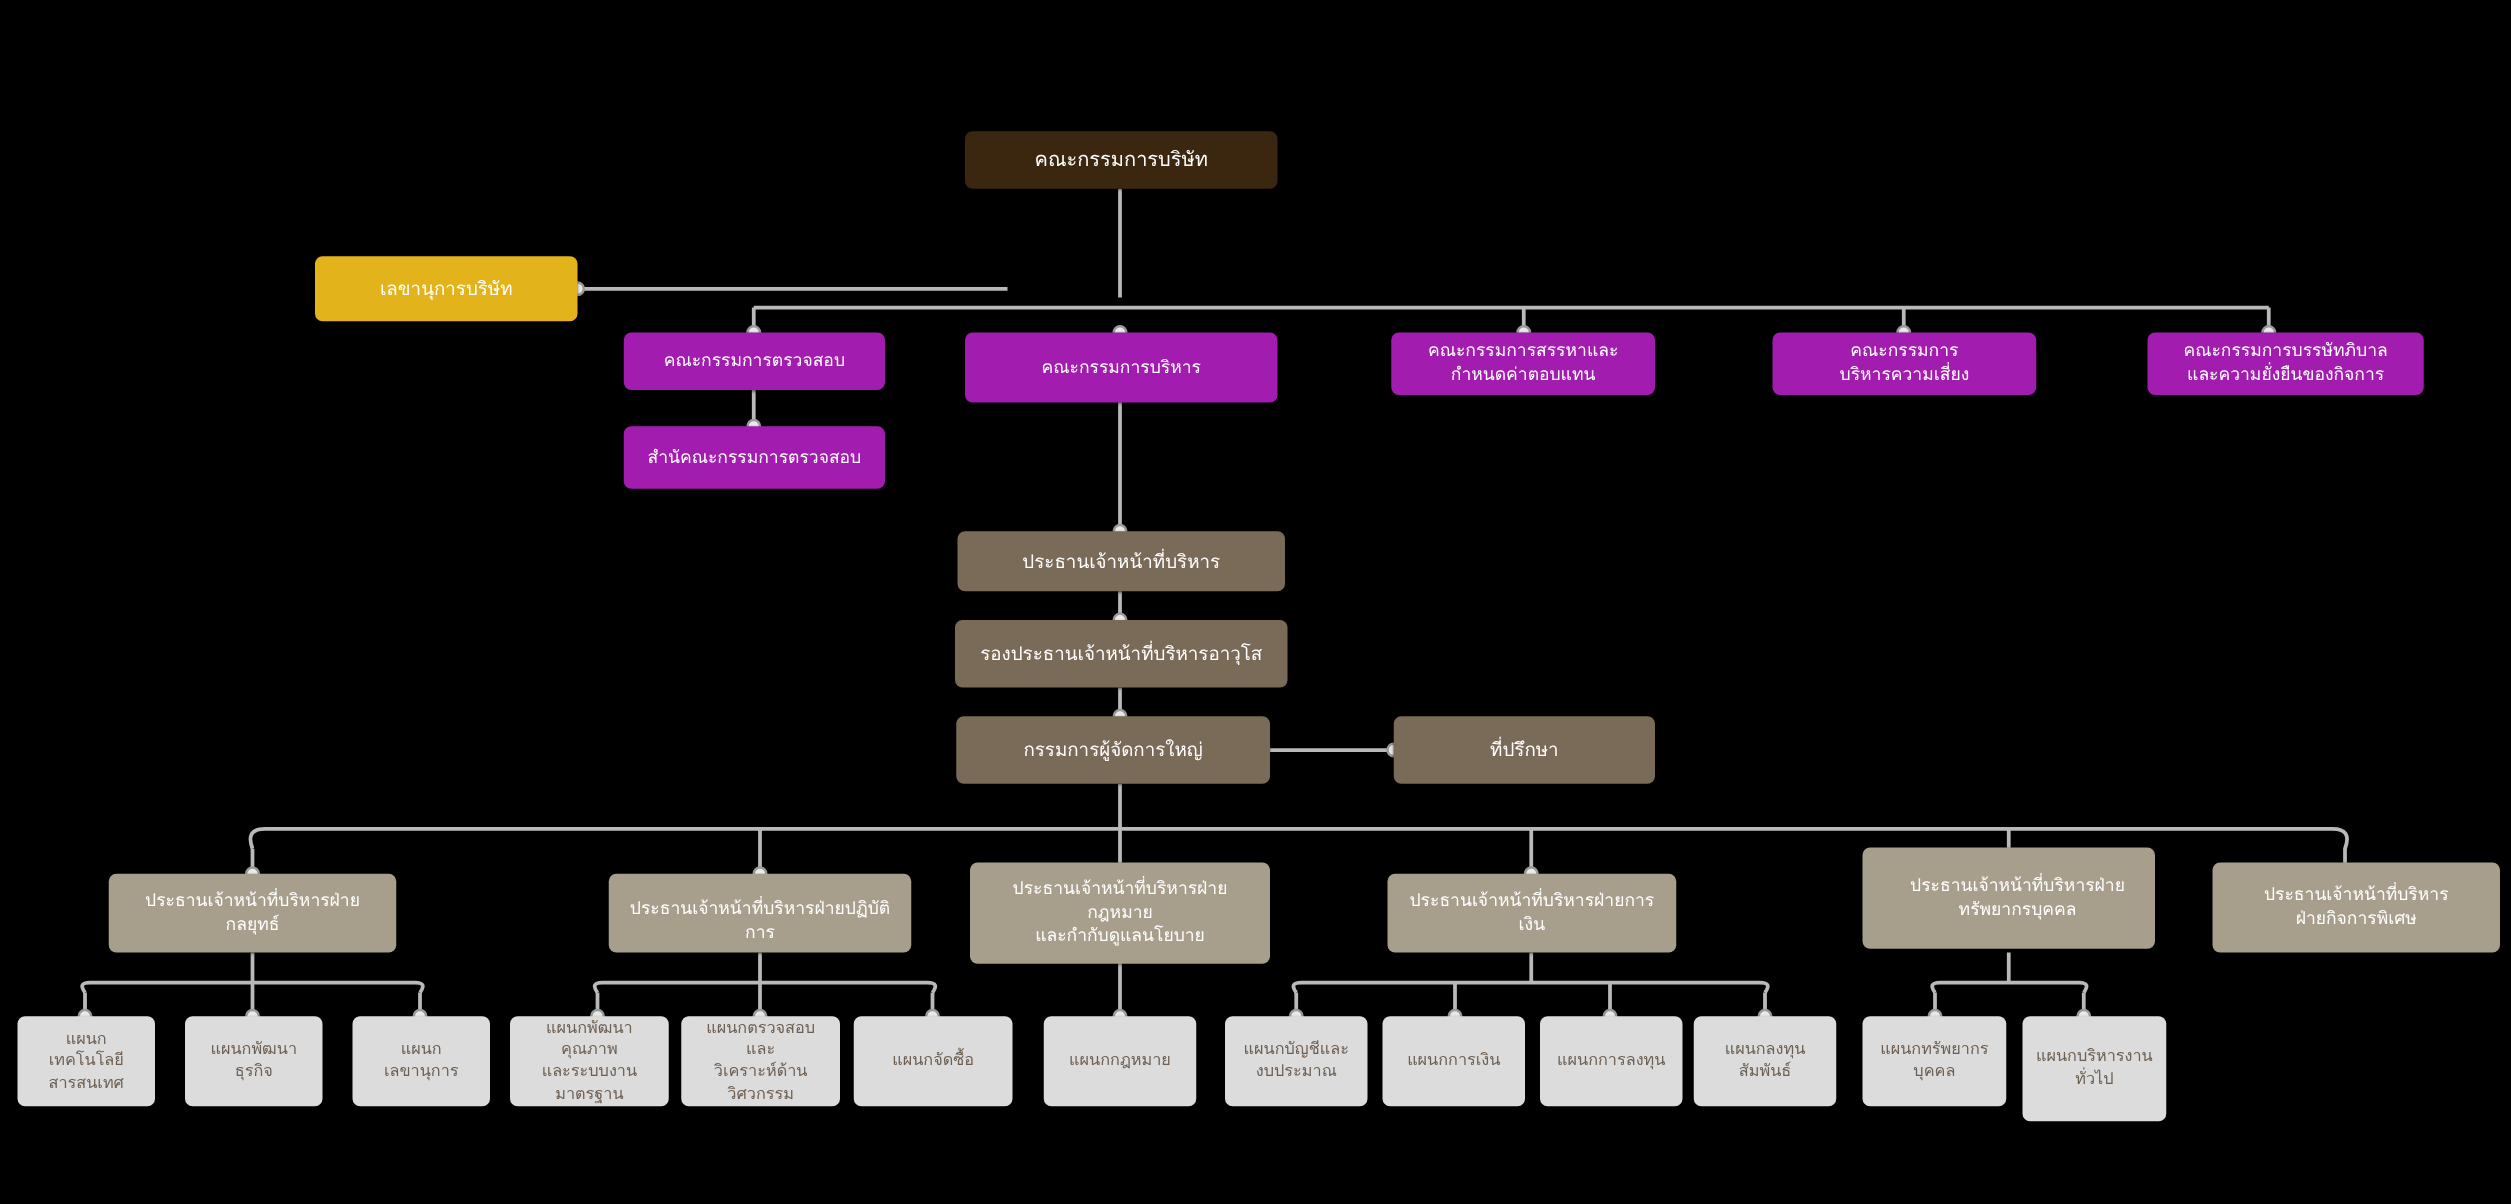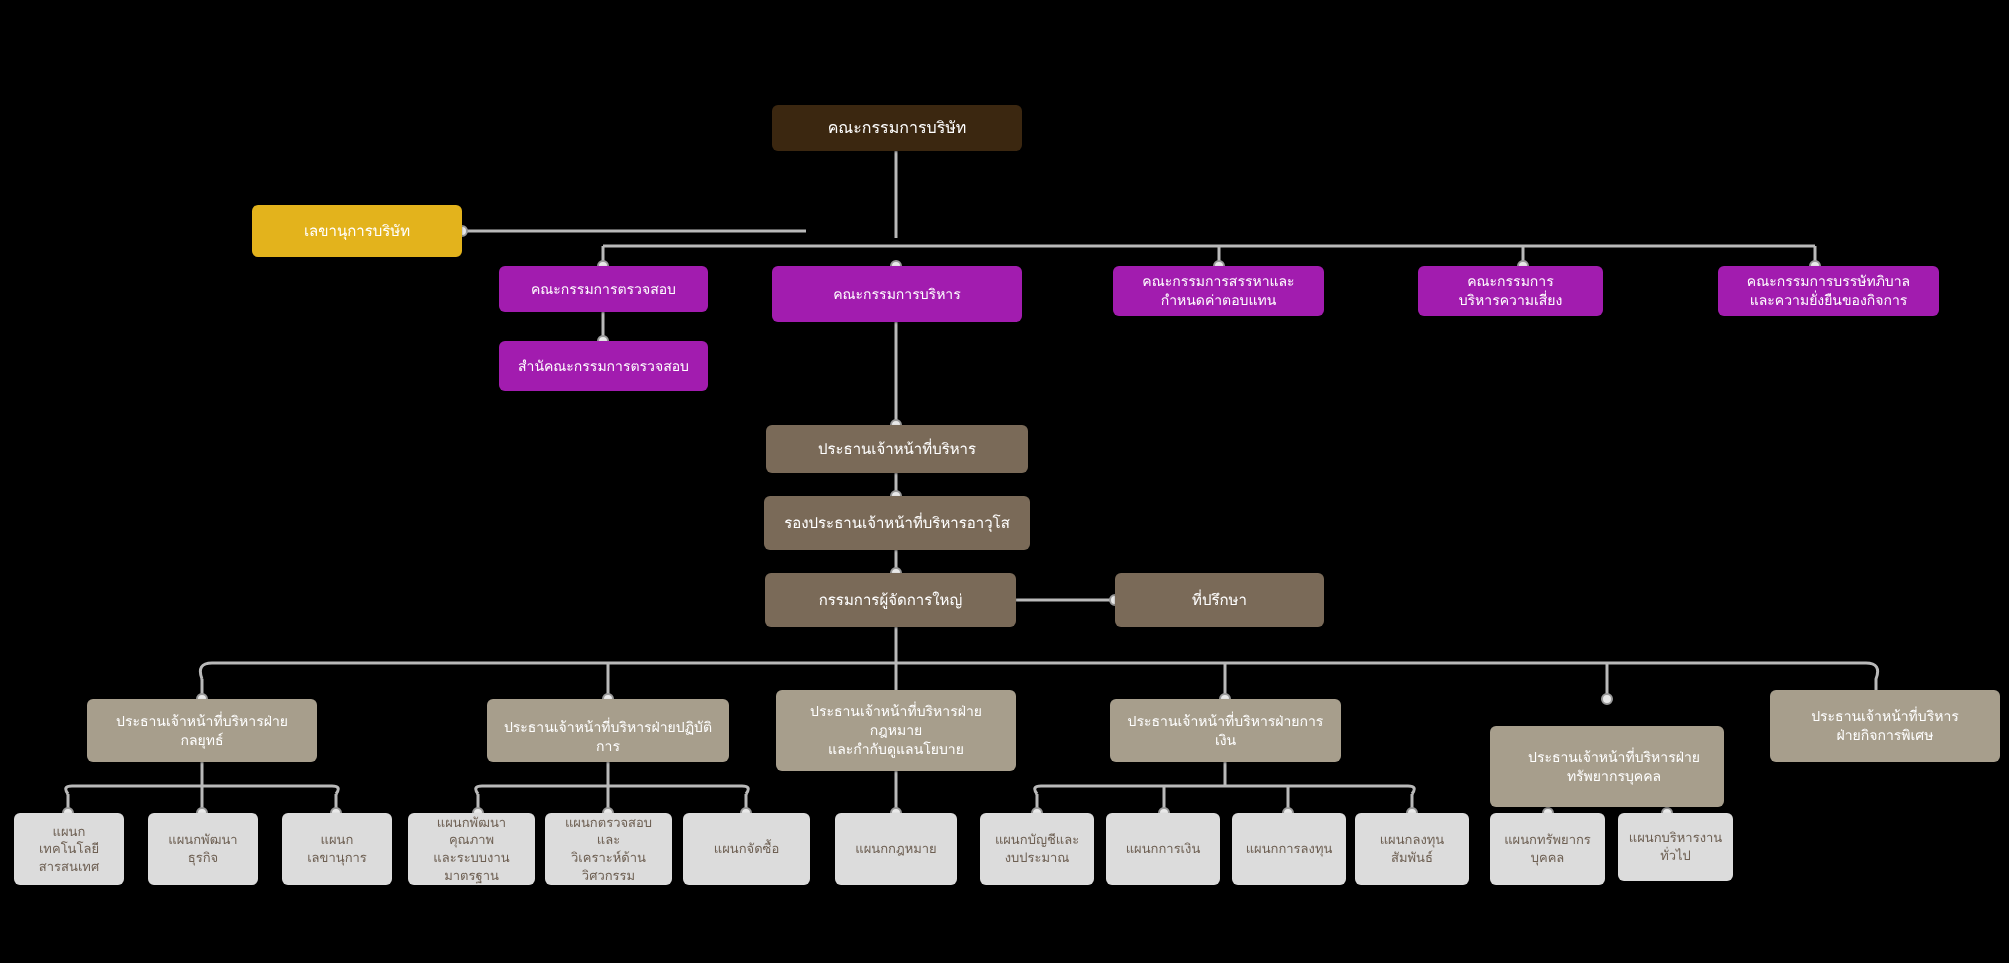--- a/index.html
+++ b/index.html
@@ -142,21 +142,21 @@
   </div>
 
   <div class="node lvl-comm" style="left:772px;top:266px;width:250px;height:56px;">
     <span>คณะกรรมการบริหาร</span>
   </div>
 
   <div class="node lvl-comm" style="left:1113px;top:266px;width:211px;height:50px;">
     <span>คณะกรรมการสรรหาและ<br>กำหนดค่าตอบแทน</span>
   </div>
 
-  <div class="node lvl-comm" style="left:1418px;top:266px;width:185px;height:50px;">
+  <div class="node lvl-comm" style="left:1418px;top:266px;width:211px;height:50px;">
     <span>คณะกรรมการ<br>บริหารความเสี่ยง</span>
   </div>
 
   <div class="node lvl-comm" style="left:1718px;top:266px;width:221px;height:50px;">
     <span>คณะกรรมการบรรษัทภิบาล<br>และความยั่งยืนของกิจการ</span>
   </div>
 
   <div class="node lvl-exec" style="left:766px;top:425px;width:262px;height:48px;">
     <span>ประธานเจ้าหน้าที่บริหาร</span>
   </div>
@@ -178,21 +178,21 @@
   </div>
   <div class="node lvl-cxo" style="left:487px;top:699px;width:242px;height:63px;align-items:flex-end;">
     <span>ประธานเจ้าหน้าที่บริหารฝ่ายปฏิบัติการ</span>
   </div>
   <div class="node lvl-cxo" style="left:776px;top:690px;width:240px;height:81px;">
     <span>ประธานเจ้าหน้าที่บริหารฝ่ายกฎหมาย<br>และกำกับดูแลนโยบาย</span>
   </div>
   <div class="node lvl-cxo" style="left:1110px;top:699px;width:231px;height:63px;">
     <span>ประธานเจ้าหน้าที่บริหารฝ่ายการเงิน</span>
   </div>
-  <div class="node lvl-cxo" style="left:1490px;top:726px;width:234px;height:81px;padding-left:24px;">
+  <div class="node lvl-cxo" style="left:1490px;top:678px;width:234px;height:81px;padding-left:24px;">
     <span>ประธานเจ้าหน้าที่บริหารฝ่าย<br>ทรัพยากรบุคคล</span>
   </div>
   <div class="node lvl-cxo" style="left:1770px;top:690px;width:230px;height:72px;">
     <span>ประธานเจ้าหน้าที่บริหาร<br>ฝ่ายกิจการพิเศษ</span>
   </div>
 
   <div class="node lvl-dept" style="left:14px;top:813px;width:110px;height:72px;">
     <span>แผนกเทคโนโลยี<br>สารสนเทศ</span>
   </div>
   <div class="node lvl-dept" style="left:148px;top:813px;width:110px;height:72px;">
@@ -225,17 +225,17 @@
   <div class="node lvl-dept" style="left:1232px;top:813px;width:114px;height:72px;">
     <span>แผนกการลงทุน</span>
   </div>
   <div class="node lvl-dept" style="left:1355px;top:813px;width:114px;height:72px;">
     <span>แผนกลงทุนสัมพันธ์</span>
   </div>
 
   <div class="node lvl-dept" style="left:1490px;top:813px;width:115px;height:72px;align-items:center;">
     <span>แผนกทรัพยากร<br>บุคคล</span>
   </div>
-  <div class="node lvl-dept" style="left:1618px;top:813px;width:115px;height:68px;">
+  <div class="node lvl-dept" style="left:1618px;top:813px;width:115px;height:84px;">
     <span>แผนกบริหารงาน<br>ทั่วไป</span>
   </div>
 
 </div>
 
 </body></html>

